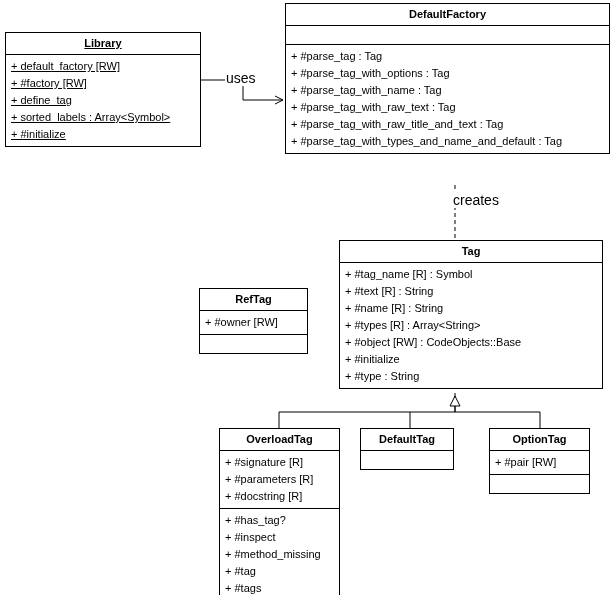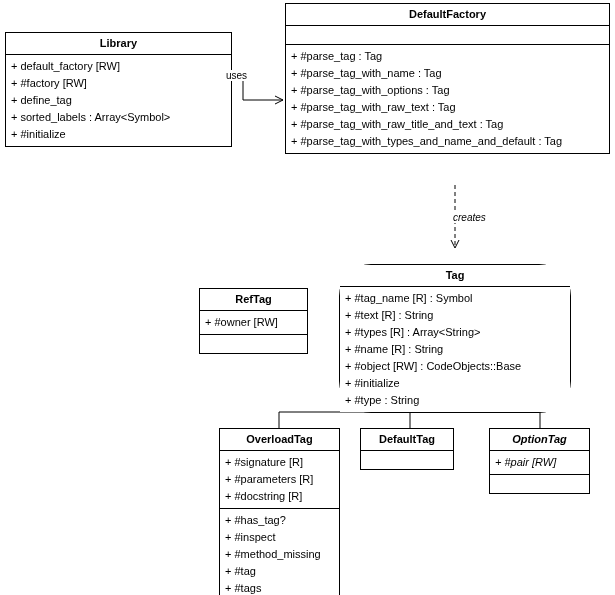--- a/index.html
+++ b/index.html
@@ -45,21 +45,21 @@
     padding: 0;
   }
   .uml-row {
     padding: 1px 4px 1px 5px;
     white-space: nowrap;
     font-size: 11px;
     line-height: 15px;
   }
   .edge-label {
     position: absolute;
-    font-size: 10px;
+    font-size: 14px;
     color: #000000;
     background: #ffffff;
     padding: 0 1px;
     white-space: nowrap;
   }
   svg.edges {
     position: absolute;
     left: 0;
     top: 0;
     width: 615px;
@@ -85,51 +85,51 @@
     <path d="M201,80 L243,80 L243,100 L283,100" fill="none" stroke="#000000" stroke-width="1" marker-end="url(#open-arrow)"></path>
 
     <path d="M455,185 L455,248" fill="none" stroke="#000000" stroke-width="1" stroke-dasharray="4,3" marker-end="url(#open-arrow)"></path>
 
     <path d="M455,393 L455,412" fill="none" stroke="#000000" stroke-width="1"></path>
     <path d="M279,428 L279,412 L540,412 L540,428" fill="none" stroke="#000000" stroke-width="1"></path>
     <path d="M410,428 L410,412" fill="none" stroke="#000000" stroke-width="1"></path>
     <path d="M455,412 L455,396" fill="none" stroke="#000000" stroke-width="1" marker-end="url(#hollow-tri)"></path>
   </svg>
 
-  <div class="uml-class" style="left:5px; top:32px; width:227px;">
+  <div class="uml-class" style="left:5px; top:32px; width:196px;text-decoration:underline;">
     <div class="uml-title">Library</div>
     <div class="uml-compartment last">
       <div class="uml-row">+ default_factory [RW]</div>
       <div class="uml-row">+ #factory [RW]</div>
       <div class="uml-row">+ define_tag</div>
       <div class="uml-row">+ sorted_labels : Array&lt;Symbol&gt;</div>
       <div class="uml-row">+ #initialize</div>
     </div>
   </div>
 
   <div class="uml-class" style="left:285px; top:3px; width:325px;">
     <div class="uml-title">DefaultFactory</div>
     <div class="uml-compartment empty"></div>
     <div class="uml-compartment last">
       <div class="uml-row">+ #parse_tag : Tag</div>
+      <div class="uml-row">+ #parse_tag_with_options : Tag</div>
       <div class="uml-row">+ #parse_tag_with_name : Tag</div>
-      <div class="uml-row">+ #parse_tag_with_options : Tag</div>
       <div class="uml-row">+ #parse_tag_with_raw_text : Tag</div>
       <div class="uml-row">+ #parse_tag_with_raw_title_and_text : Tag</div>
       <div class="uml-row">+ #parse_tag_with_types_and_name_and_default : Tag</div>
     </div>
   </div>
 
-  <div class="uml-class" style="left:339px; top:264px; width:232px;border-radius:32px;">
+  <div class="uml-class" style="left:339px; top:240px; width:264px;">
     <div class="uml-title">Tag</div>
     <div class="uml-compartment last">
       <div class="uml-row">+ #tag_name [R] : Symbol</div>
       <div class="uml-row">+ #text [R] : String</div>
+      <div class="uml-row">+ #name [R] : String</div>
       <div class="uml-row">+ #types [R] : Array&lt;String&gt;</div>
-      <div class="uml-row">+ #name [R] : String</div>
       <div class="uml-row">+ #object [RW] : CodeObjects::Base</div>
       <div class="uml-row">+ #initialize</div>
       <div class="uml-row">+ #type : String</div>
     </div>
   </div>
 
   <div class="uml-class" style="left:199px; top:288px; width:109px;">
     <div class="uml-title">RefTag</div>
     <div class="uml-compartment">
       <div class="uml-row">+ #owner [RW]</div>
@@ -151,24 +151,24 @@
       <div class="uml-row">+ #tag</div>
       <div class="uml-row">+ #tags</div>
     </div>
   </div>
 
   <div class="uml-class" style="left:360px; top:428px; width:94px;">
     <div class="uml-title">DefaultTag</div>
     <div class="uml-compartment empty last"></div>
   </div>
 
-  <div class="uml-class" style="left:489px; top:428px; width:101px;font-style:italic;">
+  <div class="uml-class" style="left:489px; top:428px; width:101px;">
     <div class="uml-title">OptionTag</div>
     <div class="uml-compartment">
       <div class="uml-row">+ #pair [RW]</div>
     </div>
     <div class="uml-compartment empty last"></div>
   </div>
 
   <div class="edge-label" style="left:225px; top:70px;">uses</div>
-  <div class="edge-label" style="left:452px; top:212px;font-style:italic;">creates</div>
+  <div class="edge-label" style="left:452px; top:192px;">creates</div>
 
 </div>
 
 </body></html>

